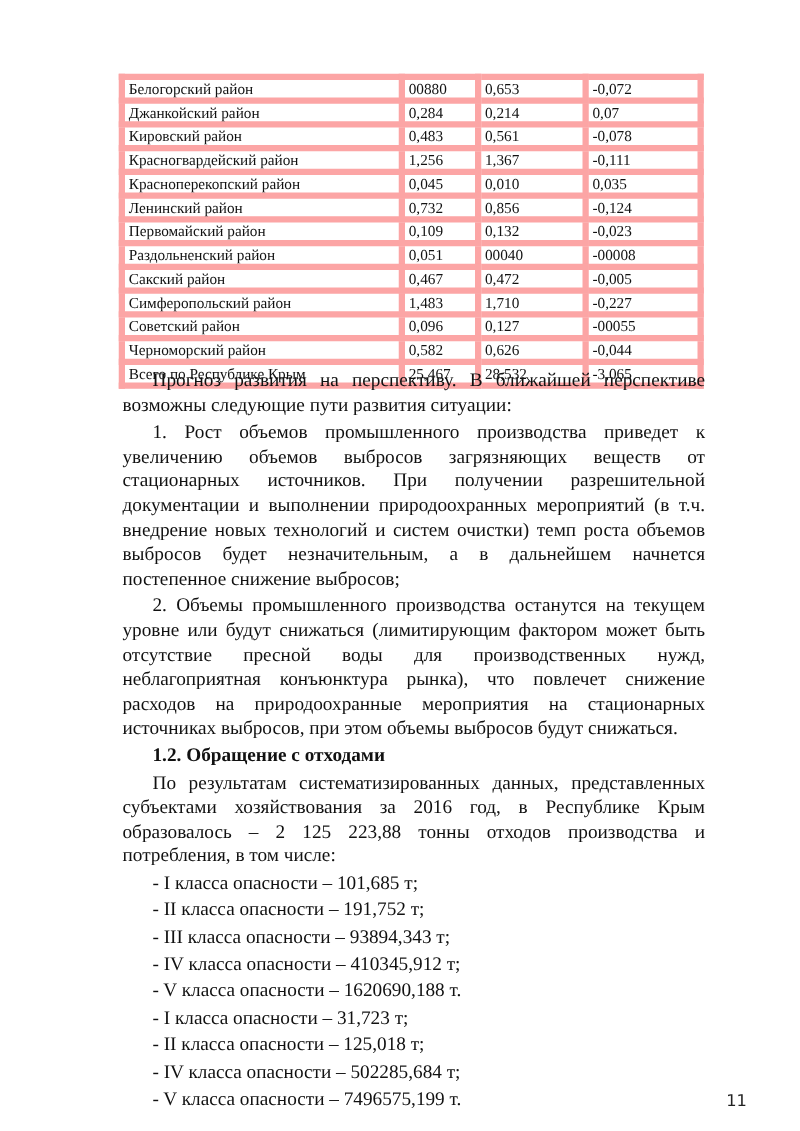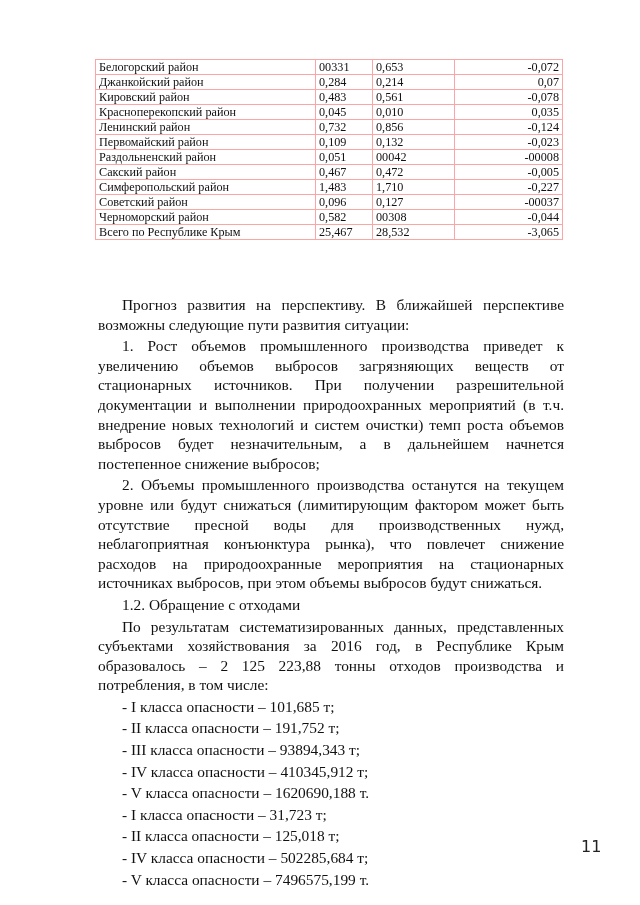--- a/index.html
+++ b/index.html
@@ -2,60 +2,66 @@
 <html><head>
 <meta charset="utf-8">
 <style>
   html, body { margin: 0; padding: 0; background: #ffffff; }
   body { width: 640px; height: 905px; position: relative; overflow: hidden;
          font-family: "Liberation Serif", serif; color: #111; }
   .table {
     position: absolute; left: 95px; top: 59px; width: 468px;
     border-collapse: collapse; font-size: 12.2px; line-height: 14px;
   }
-  .table td { border: 1px solid #fca5a5; padding: 0 3px; height: 14px; white-space: nowrap; }
+  .table td { border: 5px solid #fca5a5; padding: 0 3px; height: 14px; white-space: nowrap; }
   .table td.name { width: 213px; }
   .table td.v1 { width: 50px; }
   .table td.v2 { width: 75px; margin-left: 31px; }
-  .table td.diff { text-align: right; }
+  .table td.diff { text-align: left; }
   .text {
     position: absolute; left: 96px; top: 293px; width: 470px;
     font-size: 15.4px; line-height: 19.6px; text-align: justify;
   }
   .text p { margin: 2px; }
   .indent { text-indent: 24px; }
   .list-item { padding-left: 24px; }
-  .heading { font-weight: normal; padding-left: 24px; }
+  .heading { font-weight: bold; padding-left: 24px; }
   .page-number {
-    position: absolute; left: 581px; top: 837px; font-family: "DejaVu Sans", sans-serif;
-    font-size: 16px; color: #222;
+    position: absolute; left: 581px; top: 874px; font-family: "DejaVu Sans", sans-serif;
+    font-size: 13px; color: #222;
   }
 </style>
 </head>
 <body>
 
 <table class="table">
   <tbody id="table-body">
       <tr>
         <td class="name">Белогорский район</td>
-        <td class="v1">00331</td>
+        <td class="v1">00880</td>
         <td class="v2">0,653</td>
         <td class="diff">-0,072</td>
       </tr>
       <tr>
         <td class="name">Джанкойский район</td>
         <td class="v1">0,284</td>
         <td class="v2">0,214</td>
         <td class="diff">0,07</td>
       </tr>
       <tr>
         <td class="name">Кировский район</td>
         <td class="v1">0,483</td>
         <td class="v2">0,561</td>
         <td class="diff">-0,078</td>
+      </tr>
+      <tr>
+        <td class="name">Красногвардейский район</td>
+        <td class="v1">1,256</td>
+        <td class="v2">1,367</td>
+        <td class="diff">-0,111</td>
       </tr>
       <tr>
         <td class="name">Красноперекопский район</td>
         <td class="v1">0,045</td>
         <td class="v2">0,010</td>
         <td class="diff">0,035</td>
       </tr>
       <tr>
         <td class="name">Ленинский район</td>
         <td class="v1">0,732</td>
@@ -64,45 +70,45 @@
       </tr>
       <tr>
         <td class="name">Первомайский район</td>
         <td class="v1">0,109</td>
         <td class="v2">0,132</td>
         <td class="diff">-0,023</td>
       </tr>
       <tr>
         <td class="name">Раздольненский район</td>
         <td class="v1">0,051</td>
-        <td class="v2">00042</td>
+        <td class="v2">00040</td>
         <td class="diff">-00008</td>
       </tr>
       <tr>
         <td class="name">Сакский район</td>
         <td class="v1">0,467</td>
         <td class="v2">0,472</td>
         <td class="diff">-0,005</td>
       </tr>
       <tr>
         <td class="name">Симферопольский район</td>
         <td class="v1">1,483</td>
         <td class="v2">1,710</td>
         <td class="diff">-0,227</td>
       </tr>
       <tr>
         <td class="name">Советский район</td>
         <td class="v1">0,096</td>
         <td class="v2">0,127</td>
-        <td class="diff">-00037</td>
+        <td class="diff">-00055</td>
       </tr>
       <tr>
         <td class="name">Черноморский район</td>
         <td class="v1">0,582</td>
-        <td class="v2">00308</td>
+        <td class="v2">0,626</td>
         <td class="diff">-0,044</td>
       </tr>
       <tr>
         <td class="name">Всего по Республике Крым</td>
         <td class="v1">25,467</td>
         <td class="v2">28,532</td>
         <td class="diff">-3,065</td>
       </tr>
     </tbody>
 </table>

